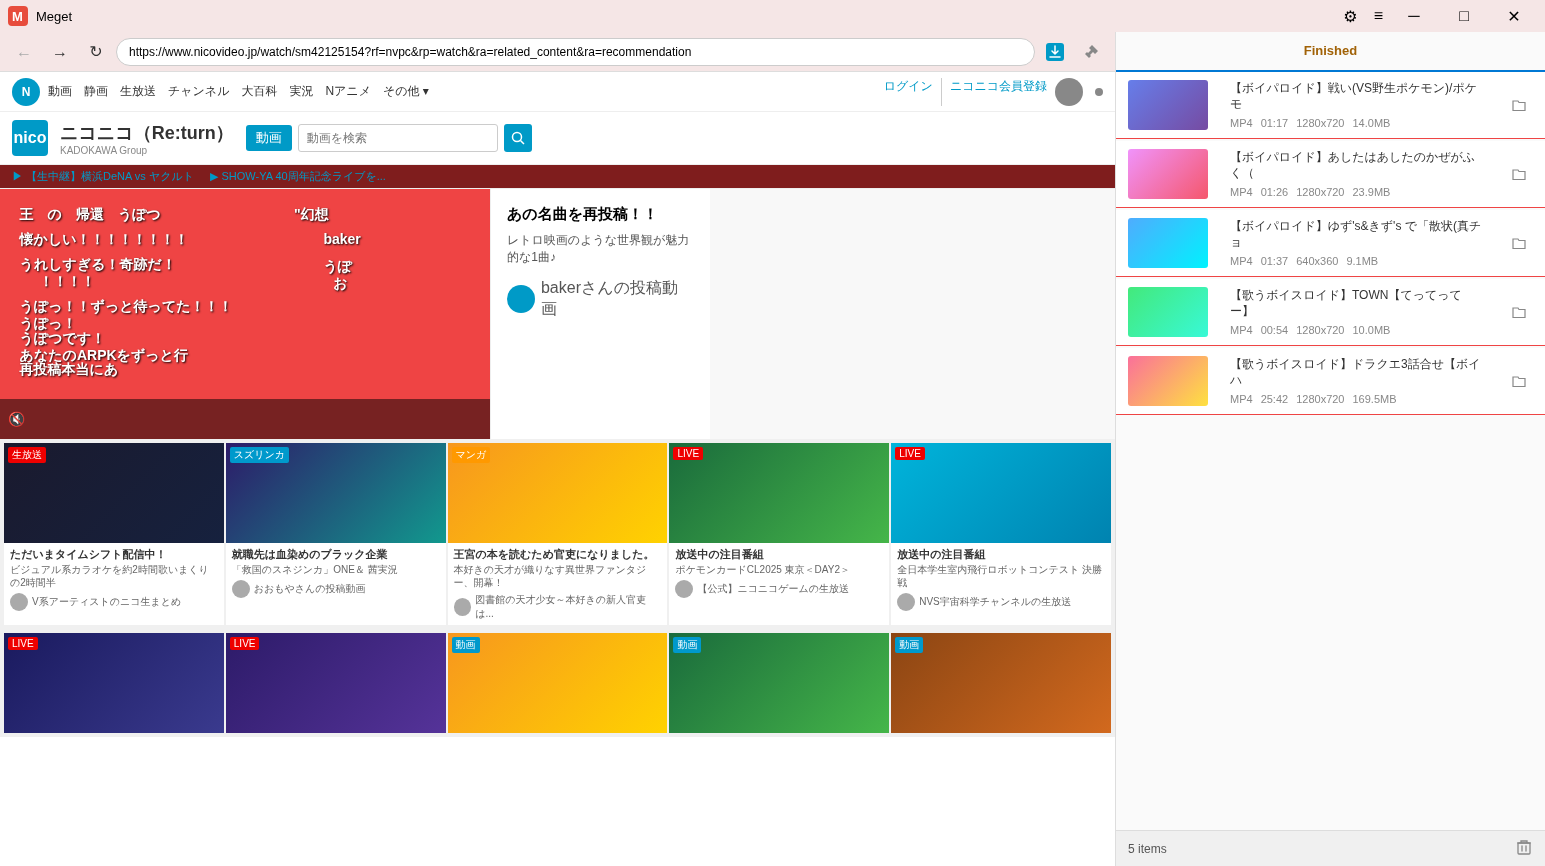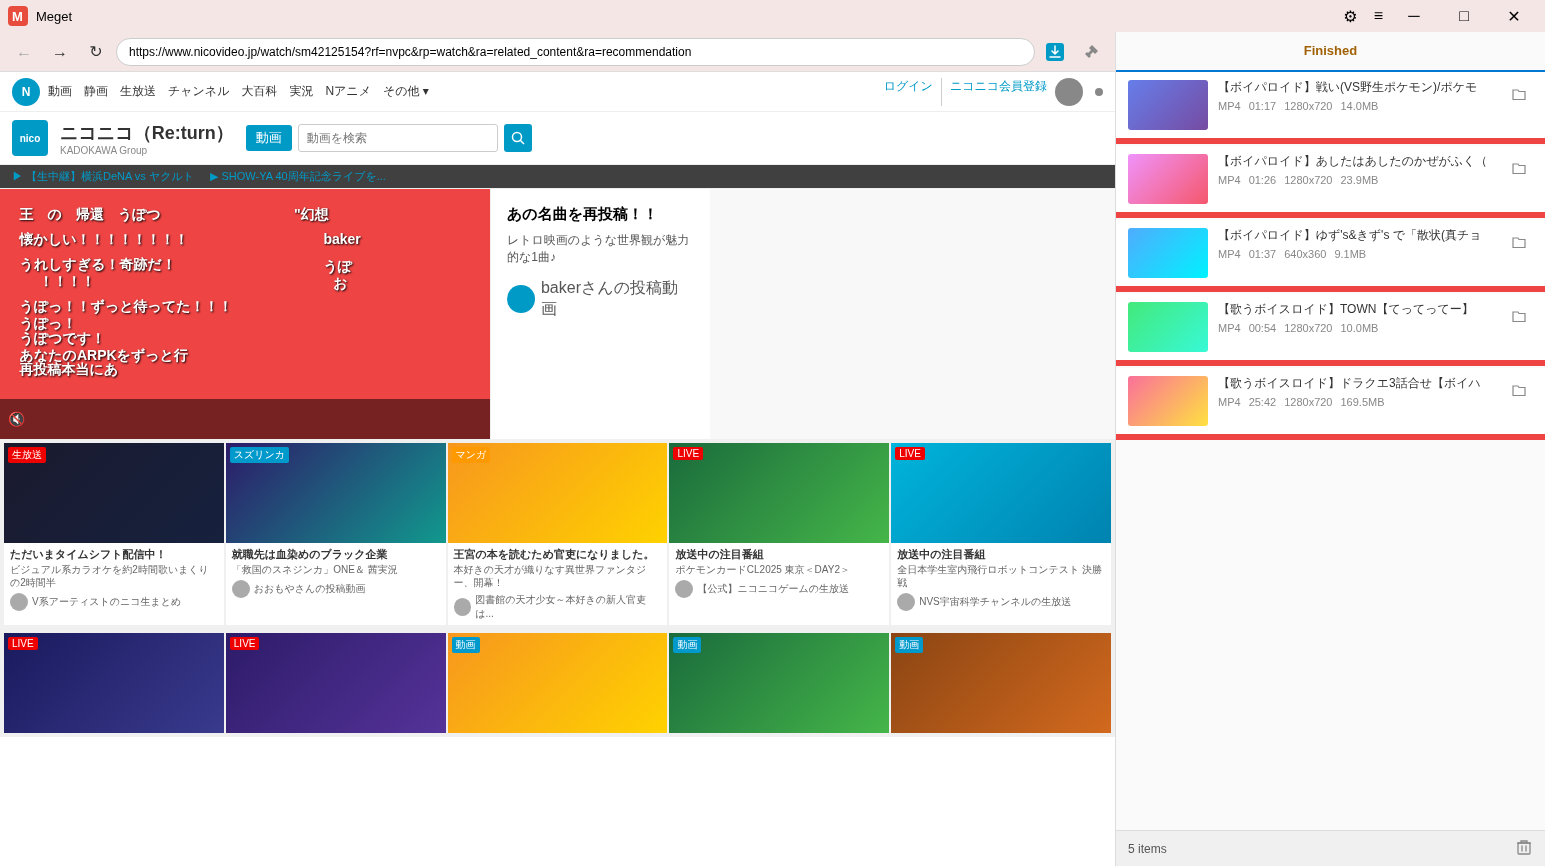--- a/index.html
+++ b/index.html
@@ -42,21 +42,21 @@
 
     
     .nico-header { display: flex; align-items: center; padding: 8px 12px; gap: 12px; background: white; border-bottom: 1px solid #eee; }
     .nico-return-logo { display: flex; flex-direction: column; }
     .nico-search-area { display: flex; gap: 6px; align-items: center; }
     .nico-category-btn { background: #009ac7; color: white; border: none; padding: 4px 10px; border-radius: 3px; font-size: 13px; cursor: pointer; }
     .nico-search-input { width: 200px; height: 28px; border: 1px solid #ccc; border-radius: 3px; padding: 0 8px; font-size: 12px; }
     .nico-search-btn { width: 28px; height: 28px; background: #009ac7; border: none; border-radius: 3px; cursor: pointer; color: white; display: flex; align-items: center; justify-content: center; }
 
     
-    .nico-breadcrumb { padding: 4px 12px; font-size: 11px; color: #009ac7; display: flex; gap: 8px; background: #404040; border-bottom: 1px solid #eee; }
+    .nico-breadcrumb { padding: 4px 12px; font-size: 11px; color: #009ac7; display: flex; gap: 8px; background: #7f1d1d; border-bottom: 1px solid #eee; }
     .breadcrumb-item { cursor: pointer; }
     .breadcrumb-sep { color: #aaa; }
 
     
     .nico-video-area { display: flex; background: #f8f8f8; }
     .video-player { width: 490px; min-height: 250px; background: #ef4444; position: relative; overflow: hidden; }
     .video-danmaku { position: absolute; top: 0; left: 0; right: 0; bottom: 40px; overflow: hidden; }
     .danmaku-text { position: absolute; color: white; font-size: 14px; white-space: nowrap; font-weight: bold; text-shadow: 1px 1px 2px black; }
     .video-controls { position: absolute; bottom: 0; left: 0; right: 0; height: 40px; background: rgba(0,0,0,0.5); display: flex; align-items: center; padding: 0 8px; gap: 6px; }
     .video-ctrl-btn { color: white; background: transparent; border: none; cursor: pointer; font-size: 14px; }
@@ -84,21 +84,21 @@
     .card-author-row { display: flex; align-items: center; gap: 4px; margin-top: 4px; }
     .card-author-icon { width: 18px; height: 18px; border-radius: 50%; background: #aaa; }
     .card-author-name { font-size: 10px; color: #666; }
 
     
     .download-panel { width: 430px; background: #fafafa; border-left: 1px solid #ddd; display: flex; flex-direction: column; }
     .dl-panel-header { height: 40px; background: #fafafa; display: flex; align-items: center; border-bottom: 1px solid #ddd; }
     .dl-tab { flex: 1; height: 40px; display: flex; align-items: center; justify-content: center; font-size: 13px; cursor: pointer; border-bottom: 2px solid transparent; color: #666; }
     .dl-tab.active { border-bottom: 2px solid #0078d4; color: #a16207; font-weight: bold; }
     .dl-items { flex: 1; overflow-y: auto; }
-    .dl-item { display: flex; align-items: flex-start; padding: 8px 12px; border-bottom: 6px solid #ef4444; gap: 10px; background: white; margin-bottom: 2px; }
+    .dl-item { display: flex; align-items: center; padding: 8px 12px; border-bottom: 1px solid #ef4444; gap: 22px; background: white; margin-bottom: 2px; }
     .dl-thumb { width: 80px; height: 50px; background: #ddd; border-radius: 3px; flex-shrink: 0; overflow: hidden; }
     .dl-info { flex: 1; }
     .dl-title { font-size: 12px; color: #333; margin-bottom: 4px; line-height: 1.3; }
     .dl-meta { font-size: 11px; color: #888; display: flex; gap: 8px; }
     .dl-folder-btn { width: 28px; height: 28px; display: flex; align-items: center; justify-content: center; cursor: pointer; color: #888; }
     .dl-footer { height: 36px; background: #f0f0f0; border-top: 1px solid #ddd; display: flex; align-items: center; padding: 0 12px; justify-content: space-between; }
     .dl-footer-count { font-size: 12px; color: #555; }
     .dl-delete-btn { cursor: pointer; color: #888; font-size: 16px; }
 
     
@@ -184,21 +184,21 @@
         <div class="nico-auth-area">
           <span class="nico-login-btn">ログイン</span>
           <span class="nico-register-btn">ニコニコ会員登録</span>
           <div class="nico-user-icon"></div>
         </div>
         <div style="width:8px;height:8px;border-radius:50%;background:#888;margin-left:4px;"></div>
       </div>
 
       <div class="nico-header">
         <div class="nico-logo-area">
-          <div style="width:36px;height:36px;background:#009ac7;border-radius:4px;display:flex;align-items:center;justify-content:center;color:white;font-size:10px;font-weight:bold;margin-right:6px;">nico</div>
+          <div style="width:36px;height:36px;background:#009ac7;border-radius:4px;display:flex;align-items:center;justify-content:center;color:white;font-size:16px;font-weight:bold;margin-right:6px;">nico</div>
           <div class="nico-return-logo">
             <span style="font-size:18px;font-weight:bold;color:#333;">ニコニコ（Re:turn）</span>
             <span style="font-size:10px;color:#888;">KADOKAWA Group</span>
           </div>
         </div>
         <div class="nico-search-area">
           <button class="nico-category-btn">動画</button>
           <input class="nico-search-input" type="text" placeholder="動画を検索" style="">
           <button class="nico-search-btn">
             <svg width="14" height="14" viewBox="0 0 14 14" fill="none">

